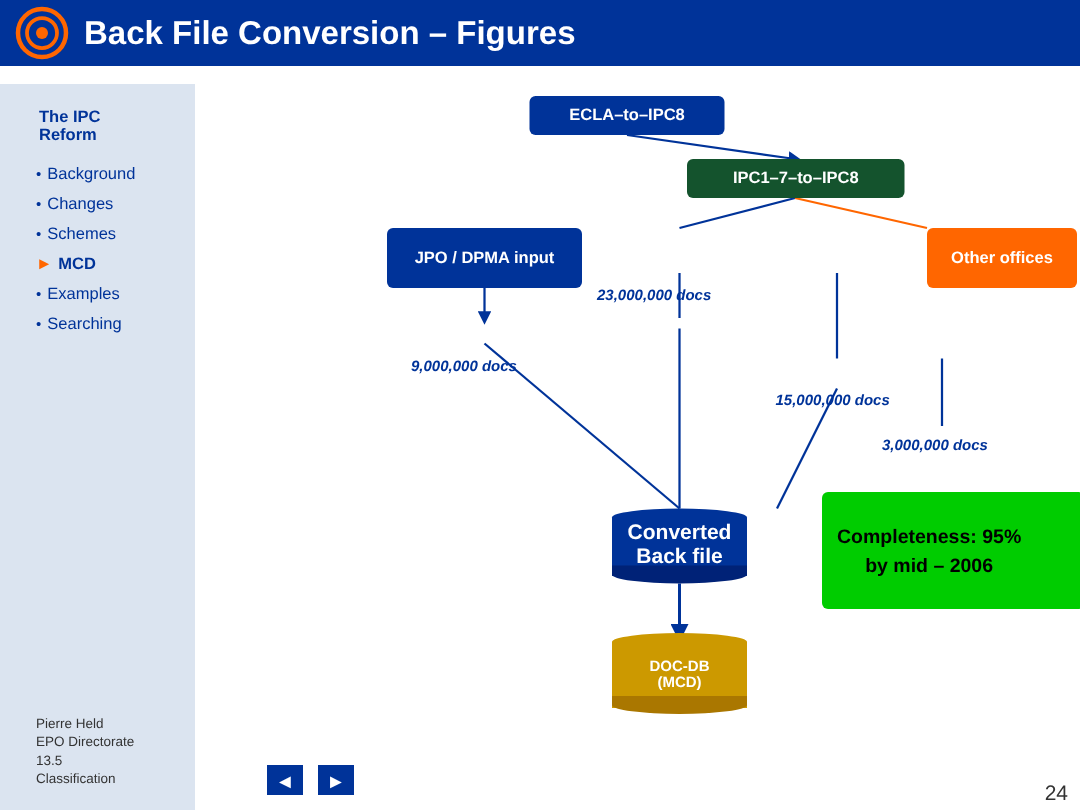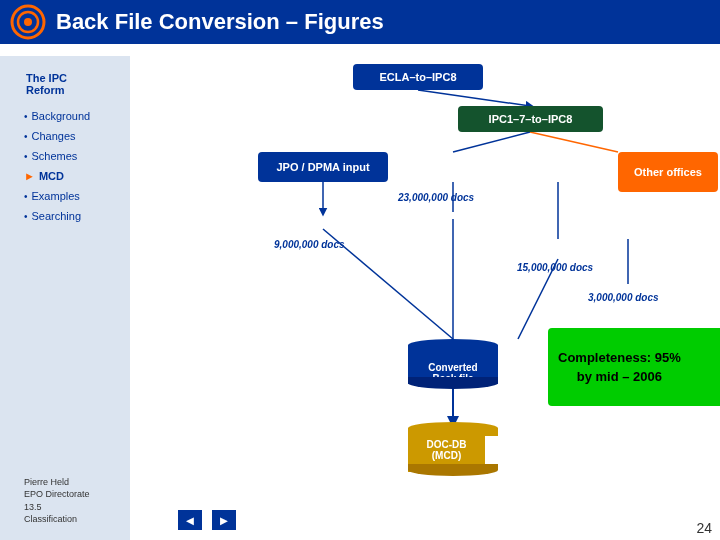--- a/index.html
+++ b/index.html
@@ -123,21 +123,21 @@
       height: 26px;
       top: 62px;
       left: 290px;
       font-size: 11px;
     }
 
     .box-jpo {
       background: #003399;
       color: #fff;
       width: 130px;
-      height: 30px;
+      height: 40px;
       top: 108px;
       left: 90px;
       font-size: 11px;
     }
 
     .box-other {
       background: #ff6600;
       color: #fff;
       width: 100px;
       height: 40px;
@@ -166,21 +166,21 @@
       background: #cc9900;
       width: 90px;
       height: 14px;
       border-radius: 50% 50% 0 0 / 6px 6px 0 0;
       position: absolute;
       top: 378px;
       left: 240px;
     }
     .cylinder-body {
       background: #cc9900;
-      width: 77px;
+      width: 90px;
       position: absolute;
       top: 384px;
       left: 240px;
       height: 44px;
       display: flex;
       flex-direction: column;
       align-items: center;
       justify-content: center;
       color: #fff;
       font-size: 10px;
@@ -209,23 +209,23 @@
     .conv-body {
       background: #003399;
       width: 90px;
       position: absolute;
       top: 302px;
       left: 240px;
       height: 38px;
       display: flex;
       flex-direction: column;
       align-items: center;
-      justify-content: flex-end;
-      color: #fff;
-      font-size: 10px;
+      justify-content: flex-start;
+      color: #fff;
+      font-size: 14px;
       font-weight: bold;
     }
     .conv-bottom {
       background: #002277;
       width: 90px;
       height: 12px;
       border-radius: 0 0 50% 50% / 0 0 6px 6px;
       position: absolute;
       top: 333px;
       left: 240px;

